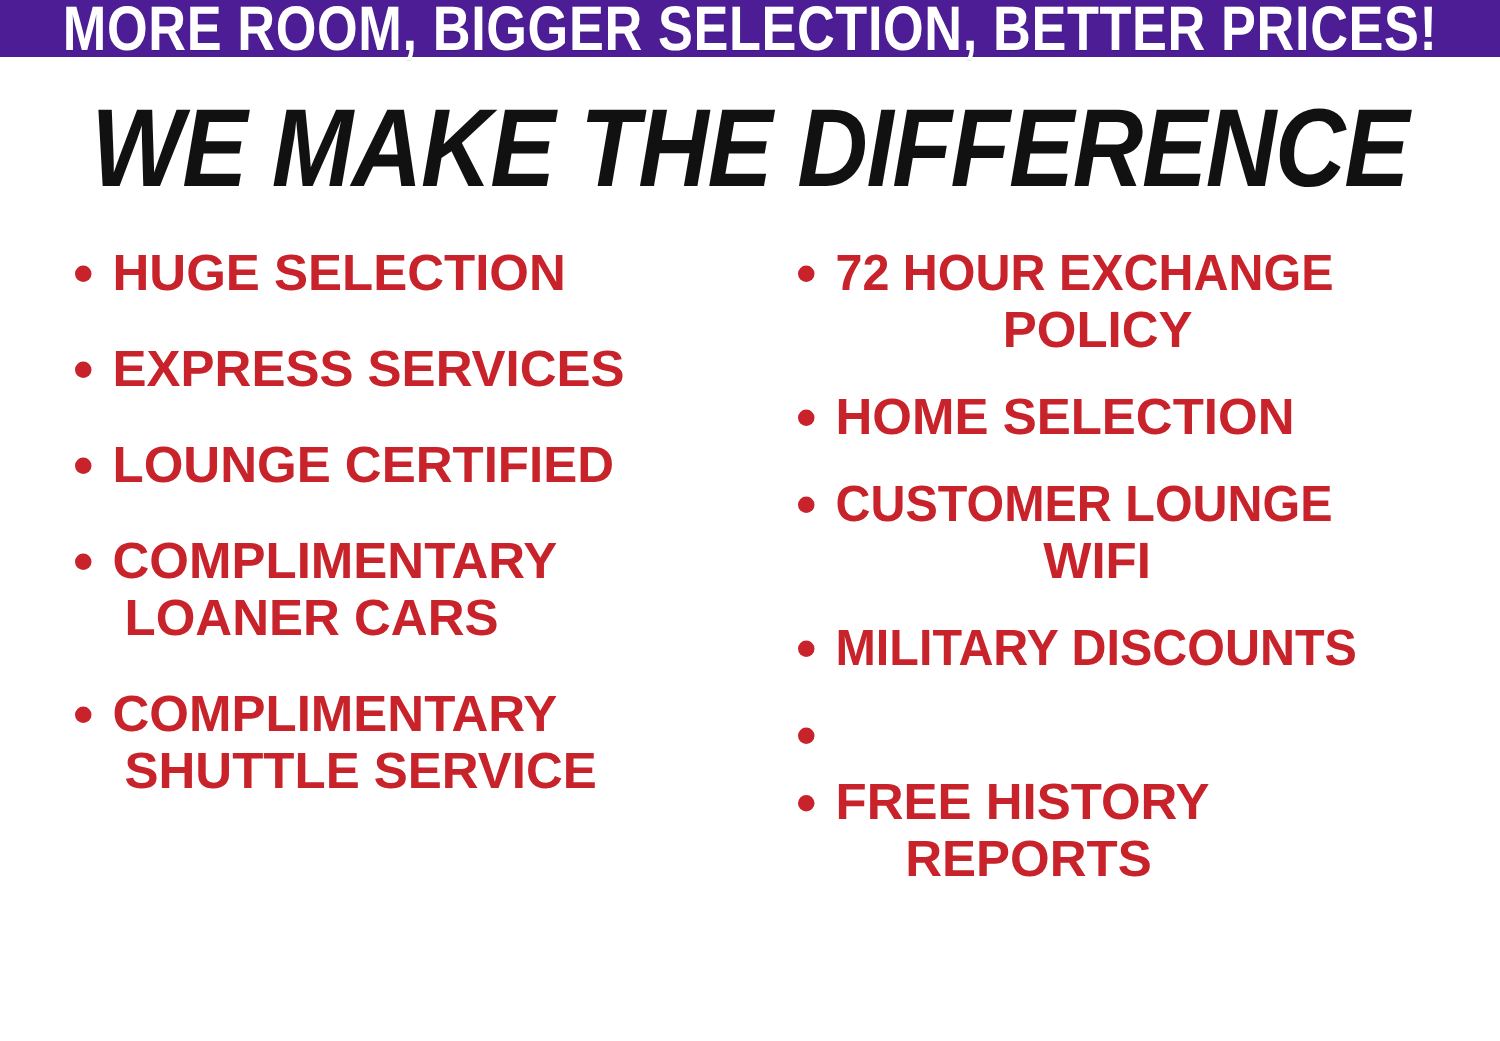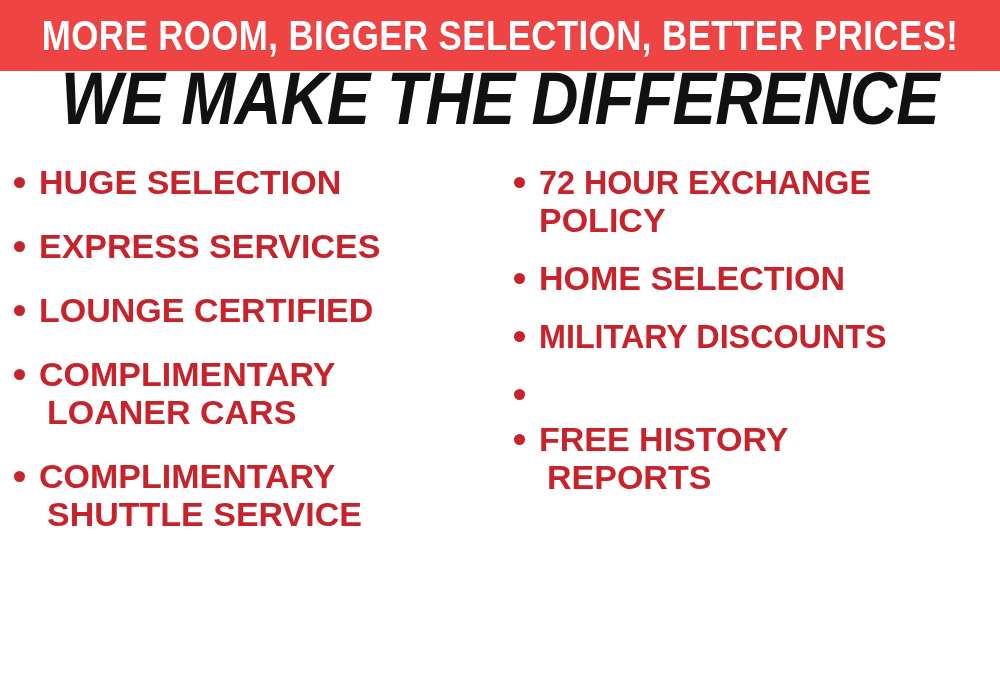--- a/index.html
+++ b/index.html
@@ -15,22 +15,22 @@
     font-family: "Liberation Sans", sans-serif;
     position: relative;
   }
 
   
   .banner {
     position: absolute;
     left: 0;
     top: 0;
     width: 1000px;
-    height: 71px;
-    background: #ef4444;
+    height: 38px;
+    background: #4c1d95;
     display: flex;
     align-items: center;
     justify-content: center;
   }
 
   .banner-text {
     color: #ffffff;
     font-family: "Liberation Sans", sans-serif;
     font-weight: bold;
     font-size: 42px;
@@ -68,37 +68,39 @@
   }
 
   
   .columns {
     position: absolute;
     left: 0;
     top: 155px;
     width: 1000px;
     height: 539px;
     display: flex;
+    padding-left: 36px;
   }
 
   .column {
     display: flex;
     flex-direction: column;
   }
 
   .column-left {
     width: 500px;
     padding-left: 14px;
     padding-top: 8px;
   }
 
   .column-right {
     width: 500px;
     padding-left: 14px;
     padding-top: 8px;
+    text-align: center;
   }
 
   .bullet-item {
     display: flex;
     align-items: flex-start;
     color: #c8222b;
     font-family: "Liberation Sans", sans-serif;
     font-weight: bold;
     font-size: 34px;
     line-height: 38px;
@@ -198,20 +200,27 @@
       </span>
     </div>
 
     <div class="bullet-item">
       <span class="bullet-dot"></span>
       <span class="bullet-lines">
         <span class="bullet-line">HOME SELECTION</span>
       </span>
     </div>
 
+    <div class="bullet-item">
+      <span class="bullet-dot"></span>
+      <span class="bullet-lines">
+        <span class="bullet-line condense">CUSTOMER LOUNGE</span>
+        <span class="bullet-line">WIFI</span>
+      </span>
+    </div>
 
     <div class="bullet-item">
       <span class="bullet-dot"></span>
       <span class="bullet-lines">
         <span class="bullet-line condense">MILITARY DISCOUNTS</span>
       </span>
     </div>
 
     <div class="bullet-item">
       <span class="bullet-dot"></span>

